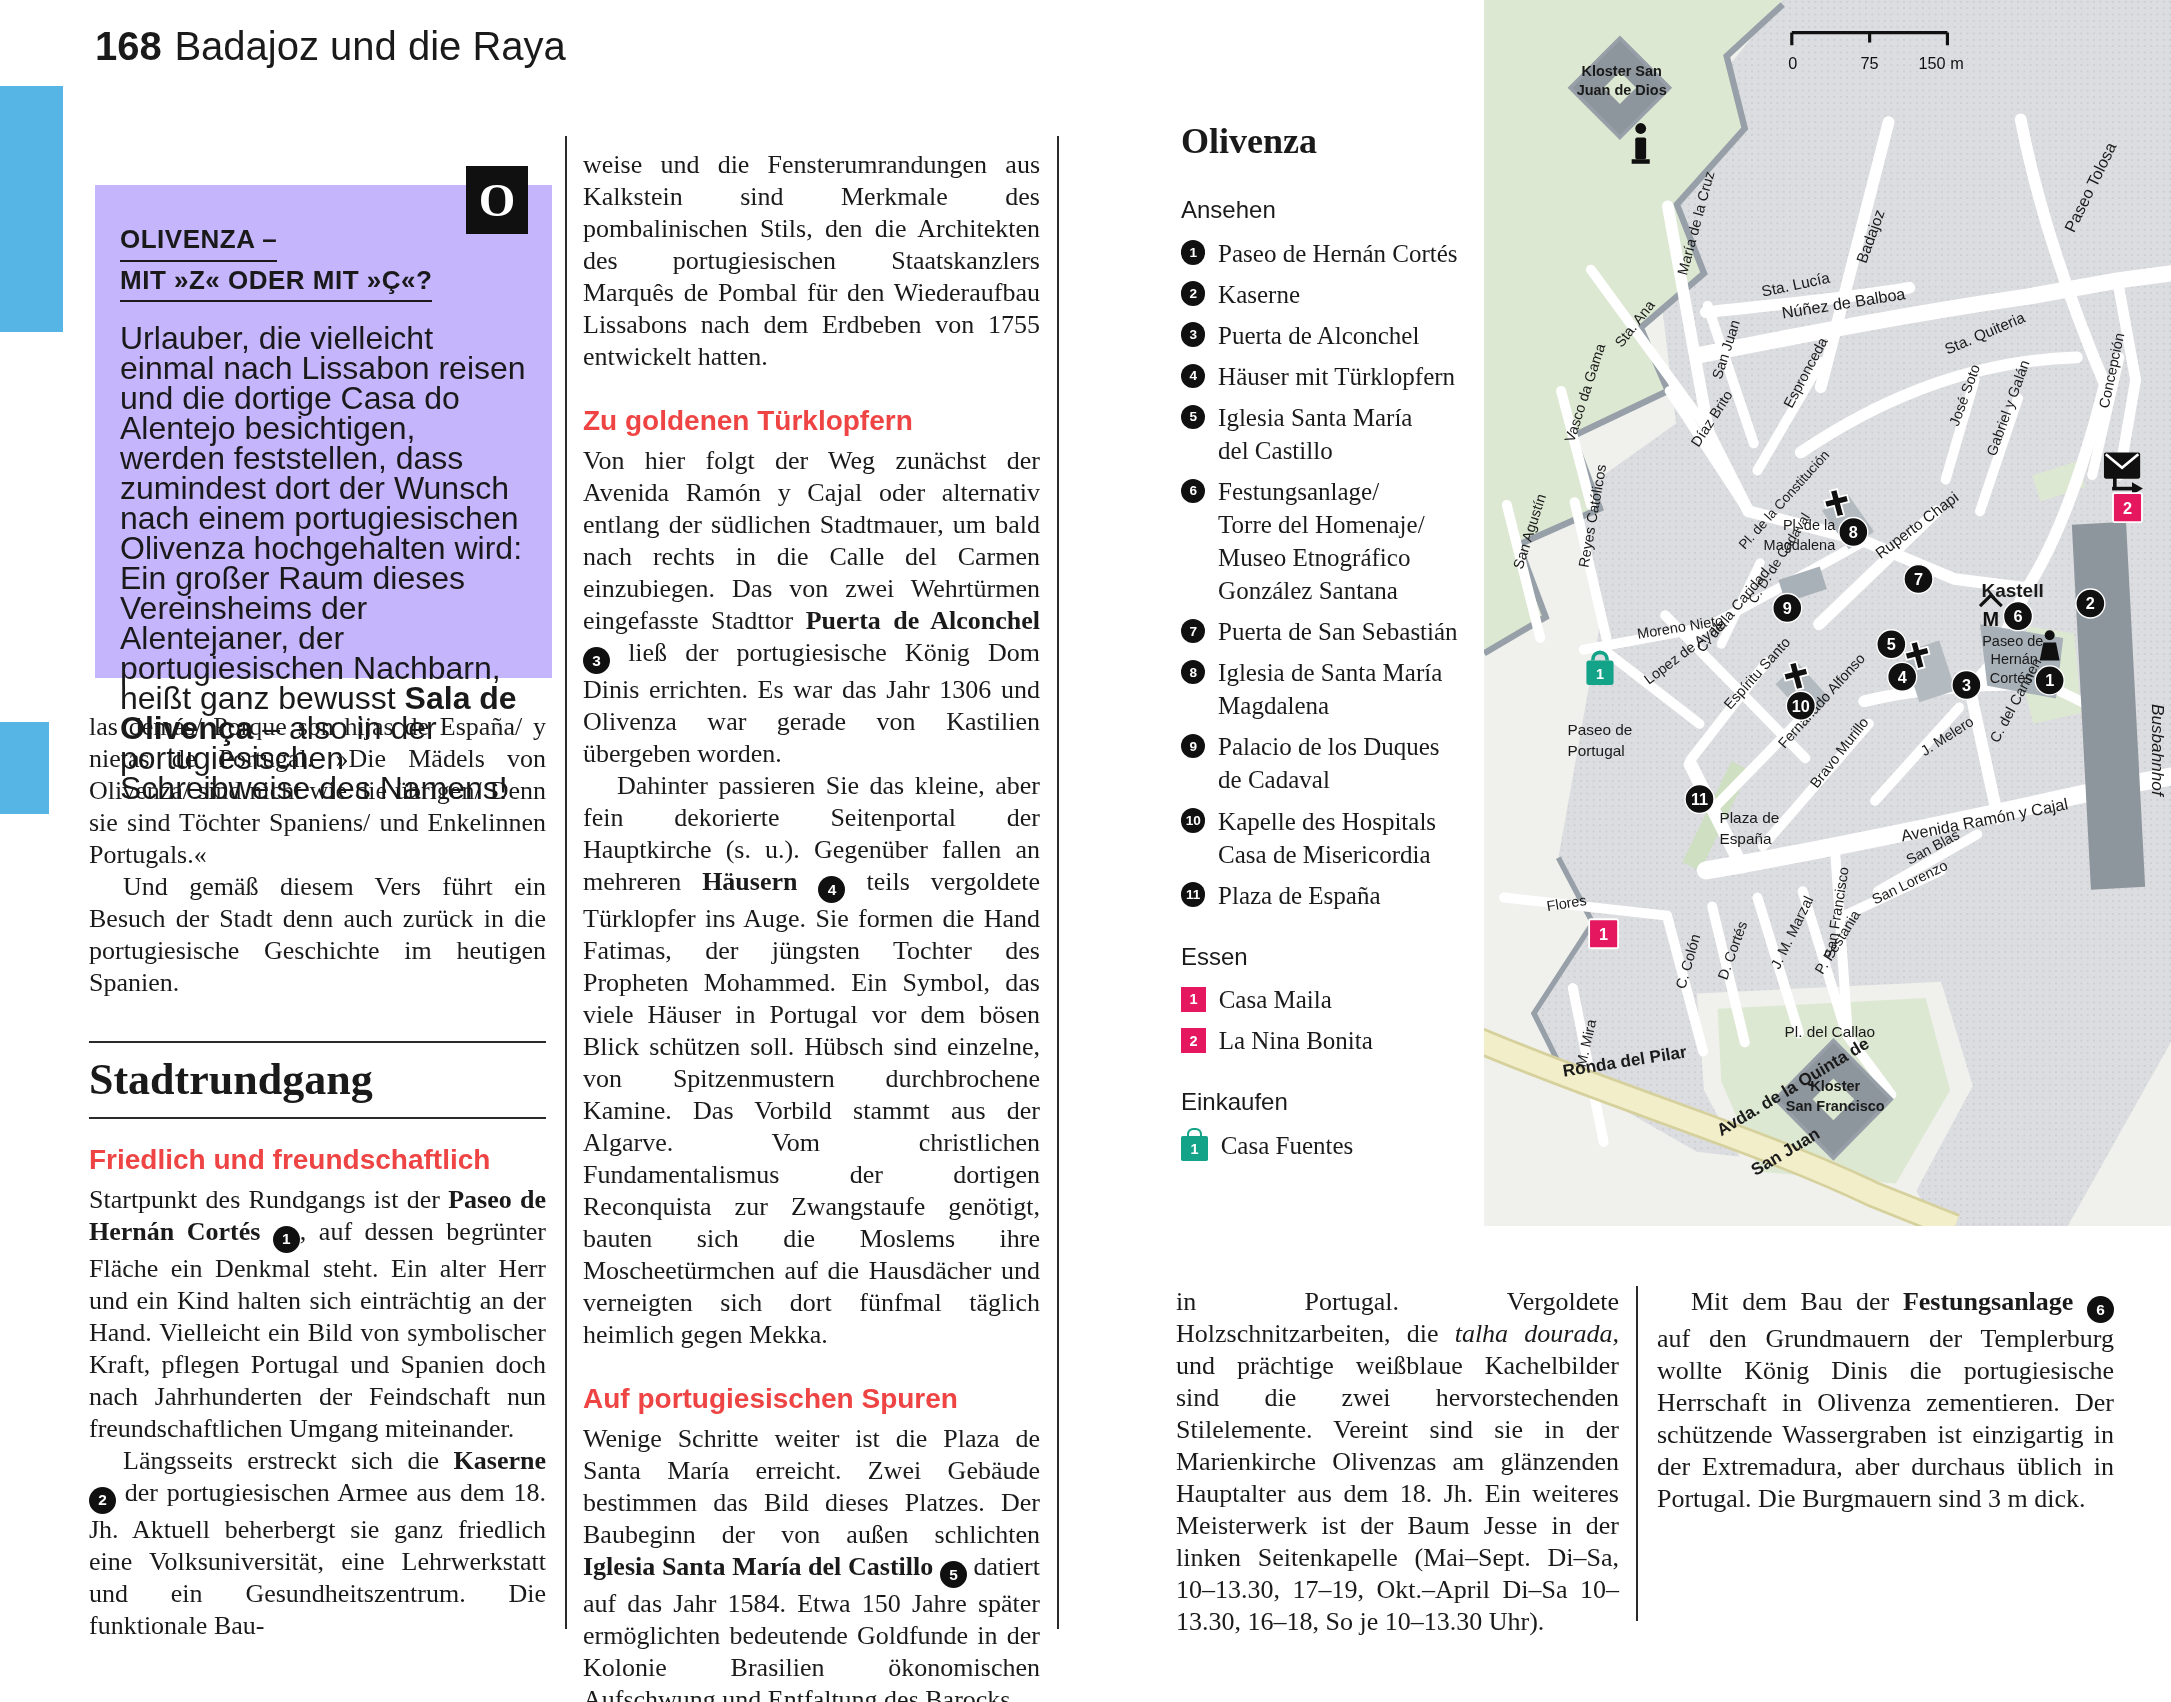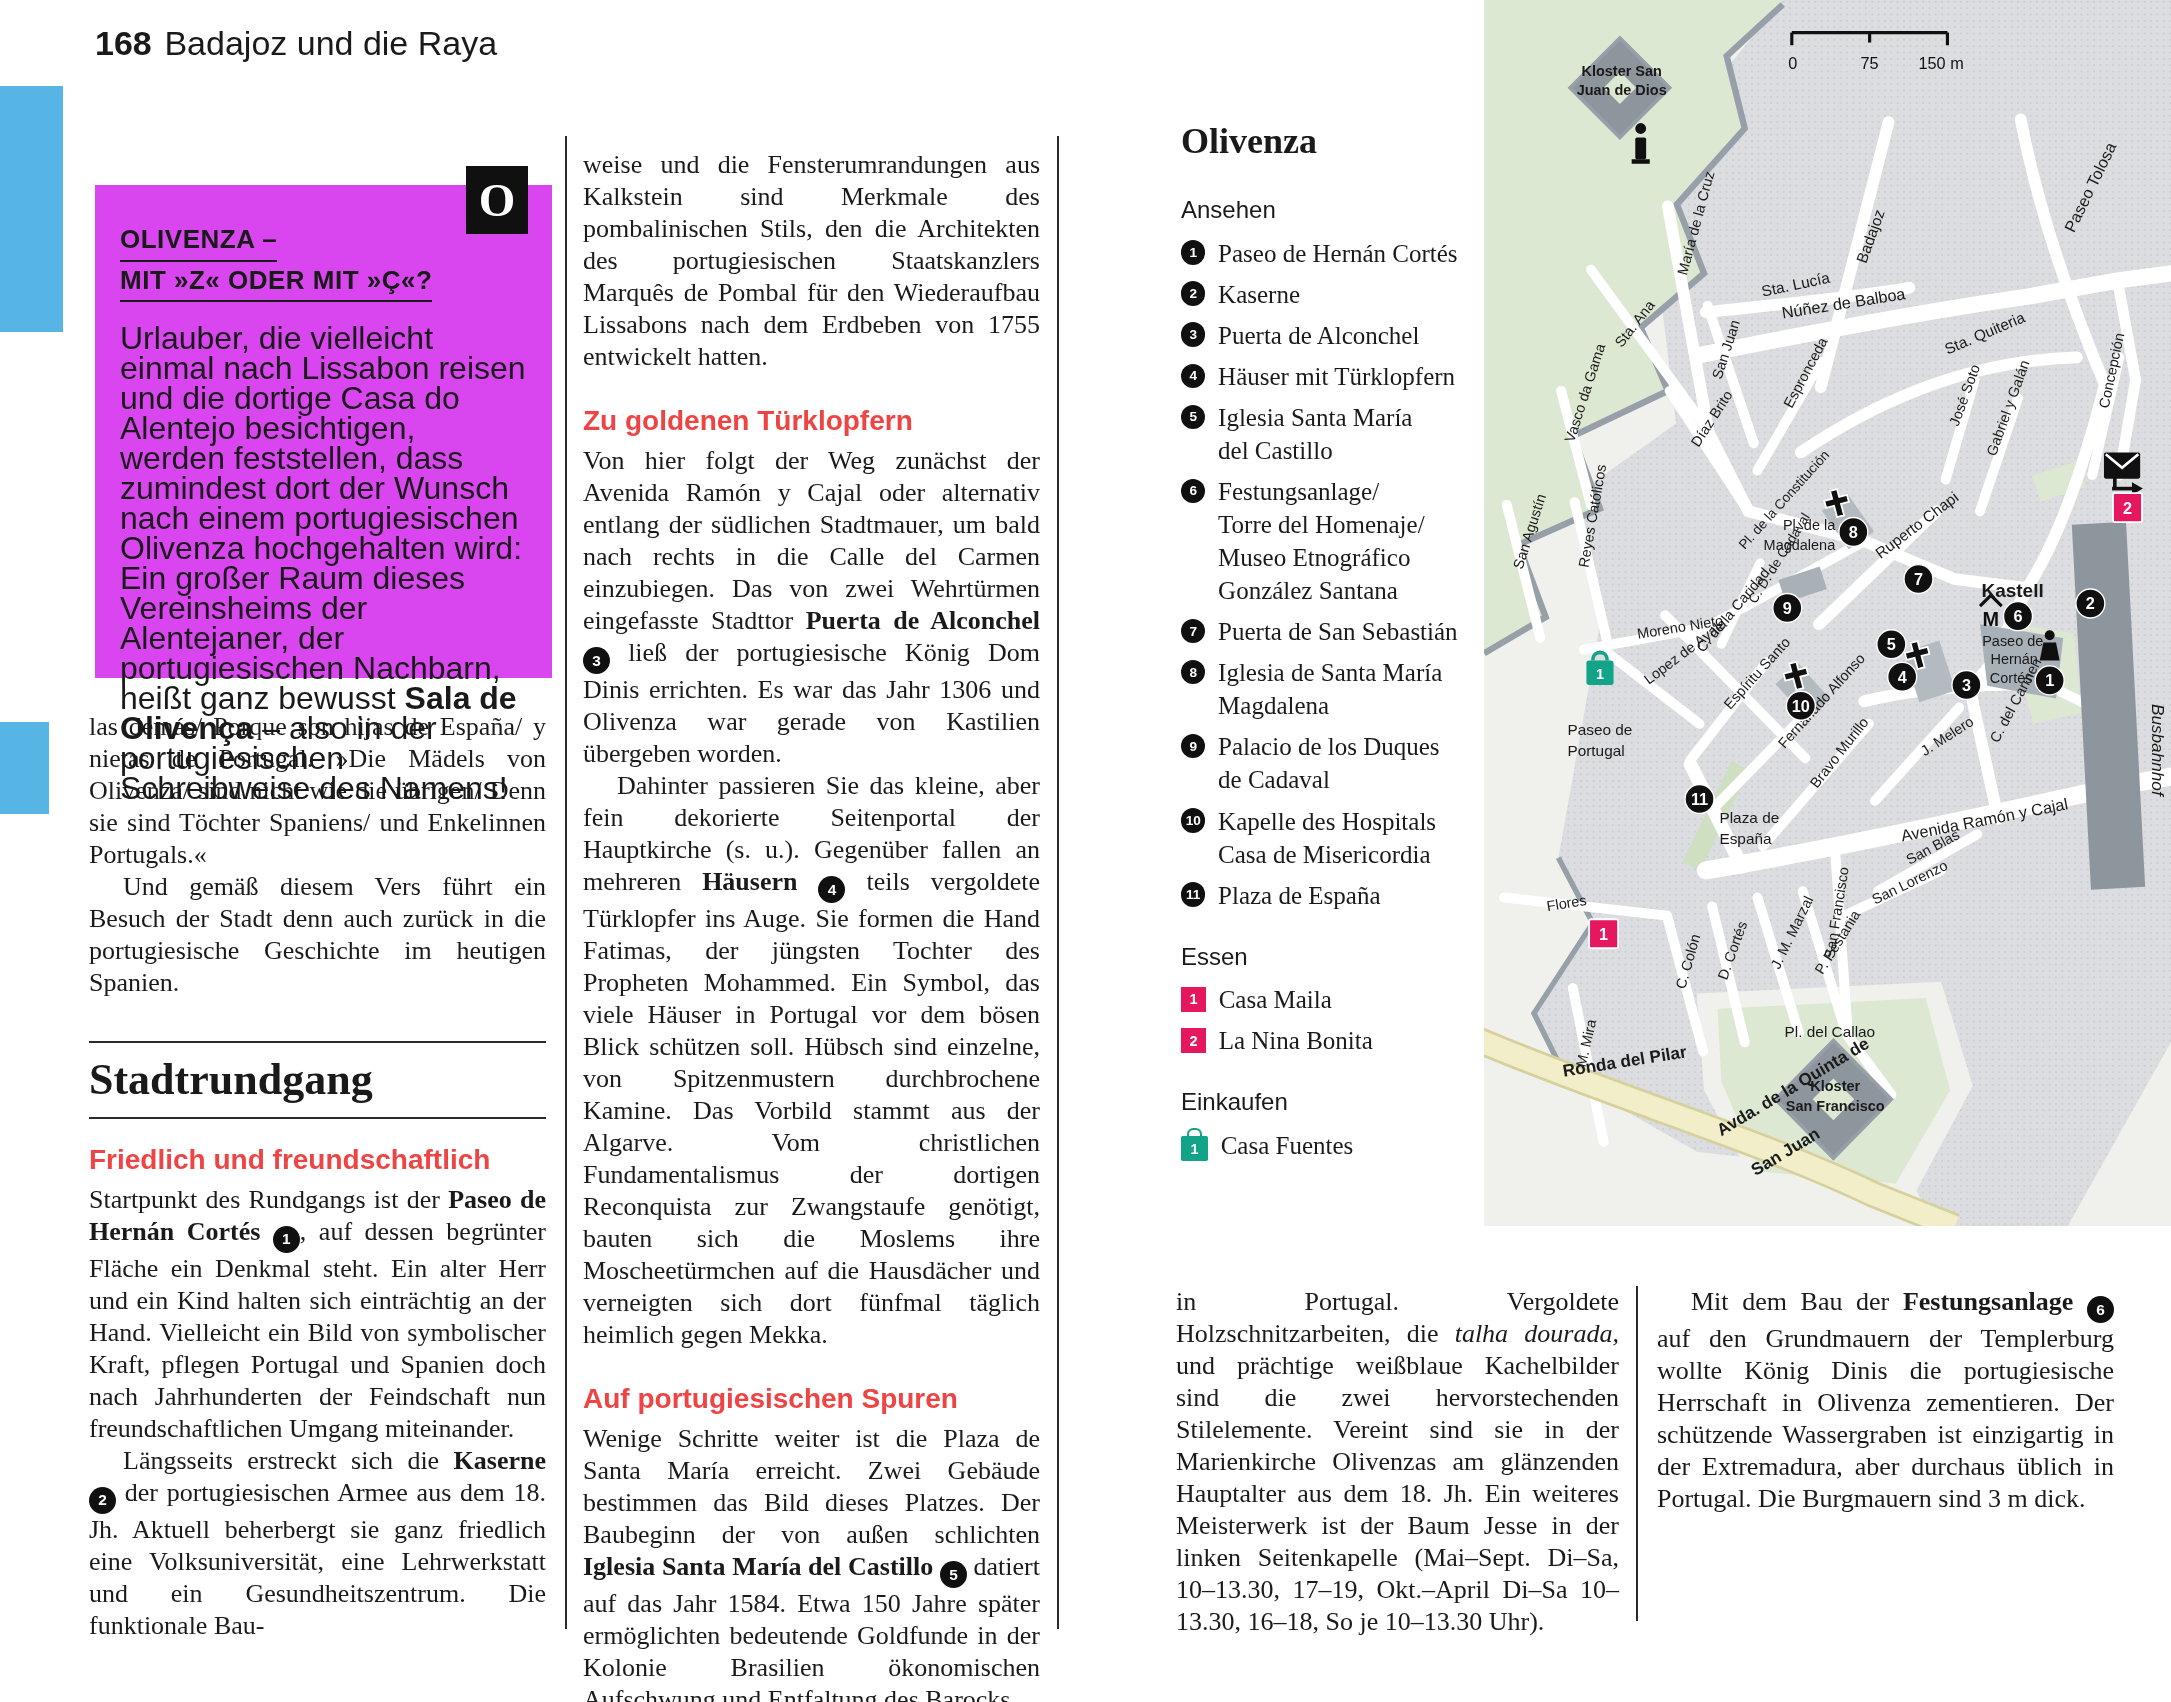--- a/index.html
+++ b/index.html
@@ -1,26 +1,26 @@
 <!DOCTYPE html>
 <html style="font-size:14.5px"><head>
 <meta charset="utf-8">
 <style>
   html,body{margin:0;padding:0;background:#ffffff;}
   body{width:2171px;height:1702px;position:relative;overflow:hidden;
        font-family:"Liberation Serif",serif;color:#1a1a1a;}
   .abs{position:absolute;}
   .sans{font-family:"Liberation Sans",sans-serif;}
   
-  #pageheader{left:95px;top:23.5px;font-size:34px;}
+  #pageheader{left:95px;top:23.5px;font-size:40px;}
   #pageheader b{margin-right:12.7px;}
   
   .tab{background:#56b5e5;left:0;}
   
-  #infobox{left:95px;top:185px;width:457px;height:493px;background:#d946ef;
+  #infobox{left:95px;top:185px;width:457px;height:493px;background:#c4b5fd;
            box-sizing:border-box;padding:36px 25px 0 25px;}
   #infobox .title{font-family:"Liberation Sans",sans-serif;font-weight:bold;
                   font-size:26px;letter-spacing:0.5px;line-height:36px;}
   #infobox .title span{display:inline-block;border-bottom:2.7px solid #1a1a1a;padding-bottom:2.7px;}
   #infobox .body{margin-top:21px;font-family:"Liberation Sans",sans-serif;
                  font-size:32px;line-height:30px;}
   #obadge{left:466px;top:166px;width:62px;height:68px;background:#101010;color:#fff;
           display:flex;align-items:center;justify-content:center;
           font-family:"Liberation Serif",serif;font-weight:bold;font-size:47px;}
   

